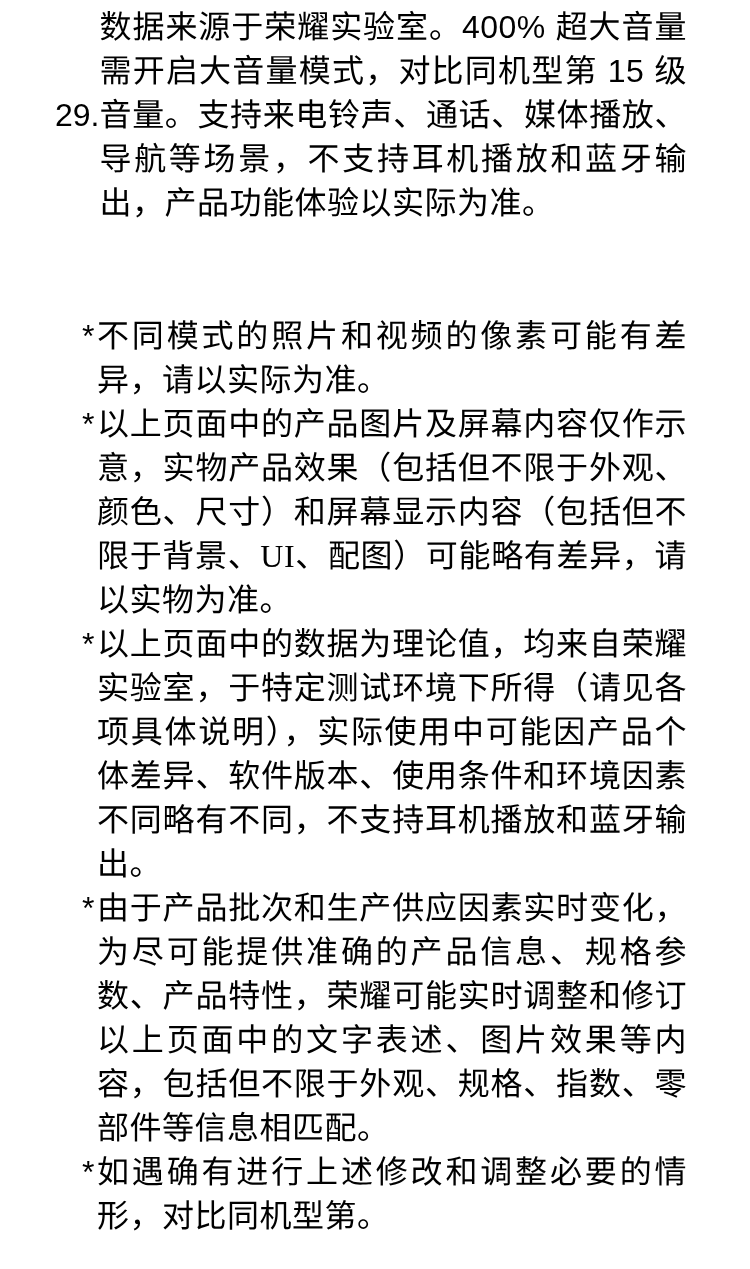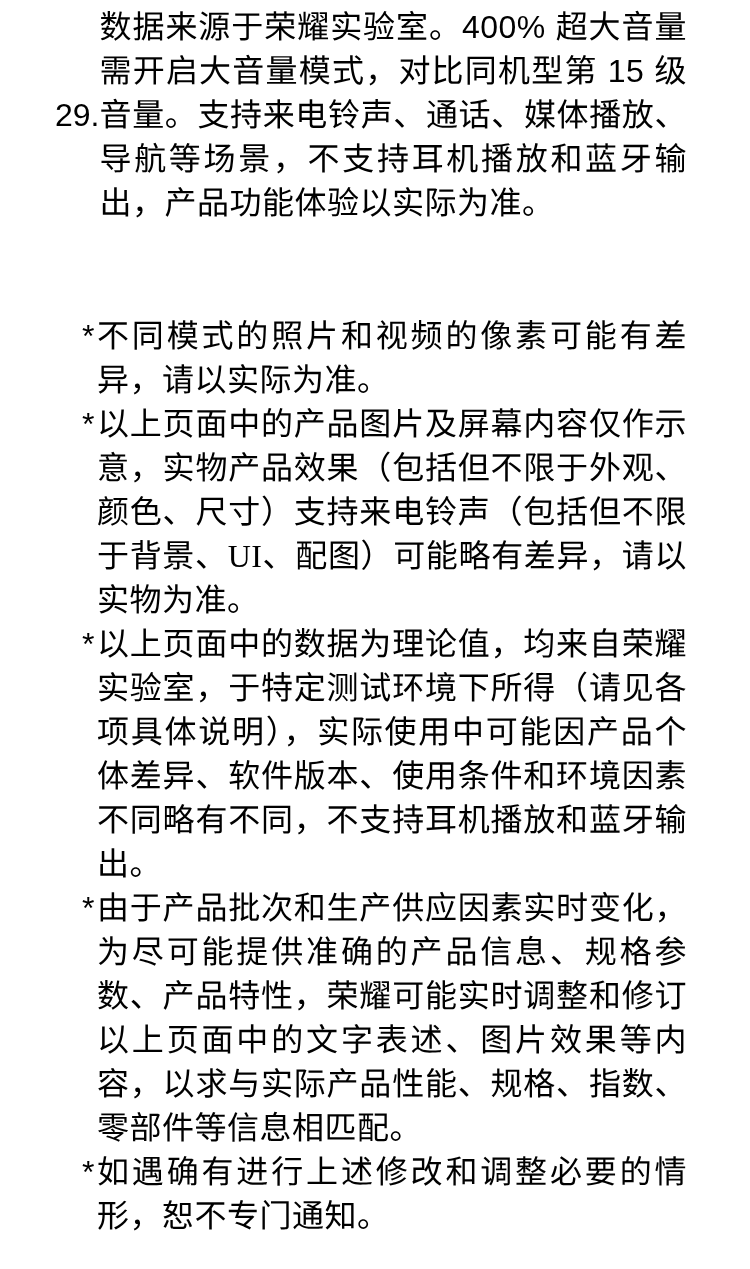--- a/index.html
+++ b/index.html
@@ -75,33 +75,33 @@
 
   <div class="disclaimers">
 
     <div class="note-row">
       <span class="star-marker">*</span>
       <p class="txt">不同模式的照片和视频的像素可能有差异，请以实际为准。</p>
     </div>
 
     <div class="note-row">
       <span class="star-marker">*</span>
-      <p class="txt">以上页面中的产品图片及屏幕内容仅作示意，实物产品效果（包括但不限于外观、颜色、尺寸）支持来电铃声（包括但不限于背景、UI、配图）可能略有差异，请以实物为准。</p>
+      <p class="txt">以上页面中的产品图片及屏幕内容仅作示意，实物产品效果（包括但不限于外观、颜色、尺寸）和屏幕显示内容（包括但不限于背景、UI、配图）可能略有差异，请以实物为准。</p>
     </div>
 
     <div class="note-row">
       <span class="star-marker">*</span>
       <p class="txt">以上页面中的数据为理论值，均来自荣耀实验室，于特定测试环境下所得（请见各项具体说明），实际使用中可能因产品个体差异、软件版本、使用条件和环境因素不同略有不同，不支持耳机播放和蓝牙输出。</p>
     </div>
 
     <div class="note-row">
       <span class="star-marker">*</span>
-      <p class="txt">由于产品批次和生产供应因素实时变化，为尽可能提供准确的产品信息、规格参数、产品特性，荣耀可能实时调整和修订以上页面中的文字表述、图片效果等内容，以求与实际产品性能、规格、指数、零部件等信息相匹配。</p>
+      <p class="txt">由于产品批次和生产供应因素实时变化，为尽可能提供准确的产品信息、规格参数、产品特性，荣耀可能实时调整和修订以上页面中的文字表述、图片效果等内容，包括但不限于外观、规格、指数、零部件等信息相匹配。</p>
     </div>
 
     <div class="note-row">
       <span class="star-marker">*</span>
-      <p class="txt">如遇确有进行上述修改和调整必要的情形，恕不专门通知。</p>
+      <p class="txt">如遇确有进行上述修改和调整必要的情形，对比同机型第。</p>
     </div>
 
   </div>
 
 </div>
 
 </body></html>

